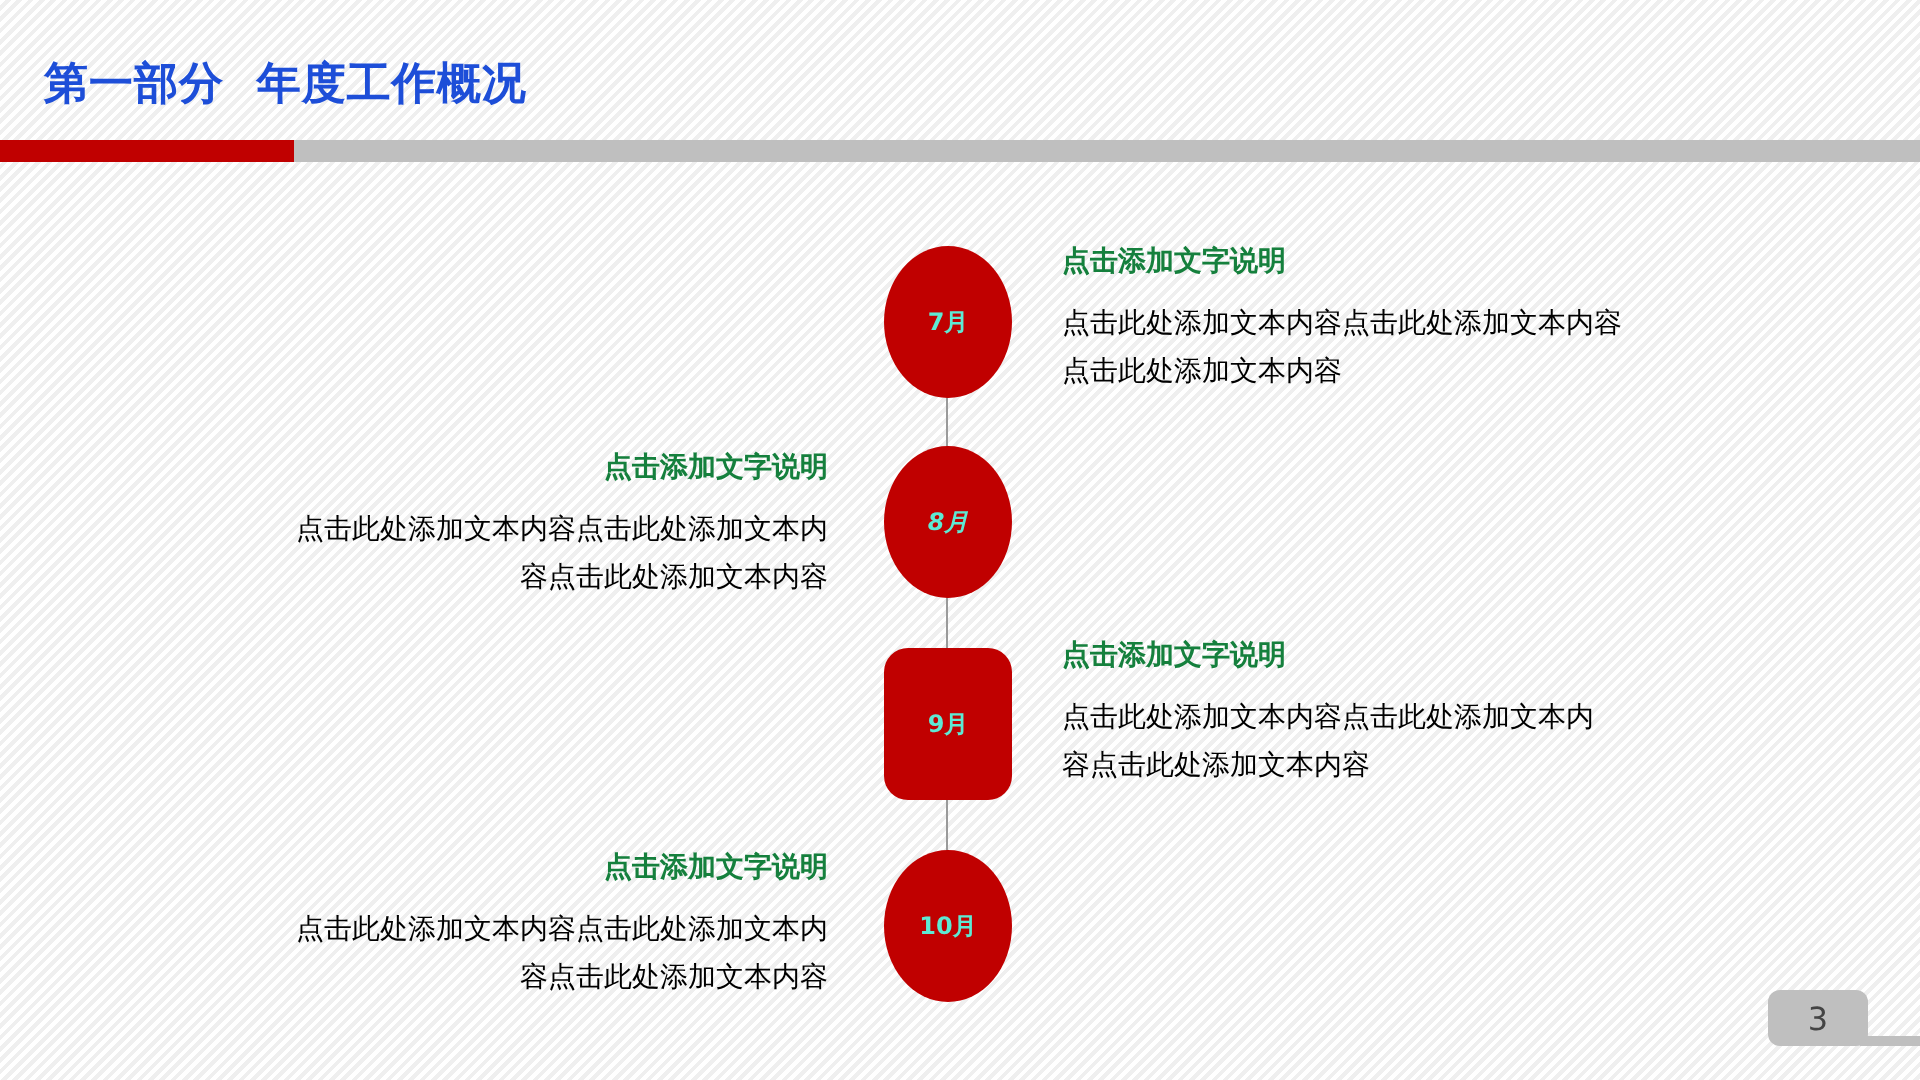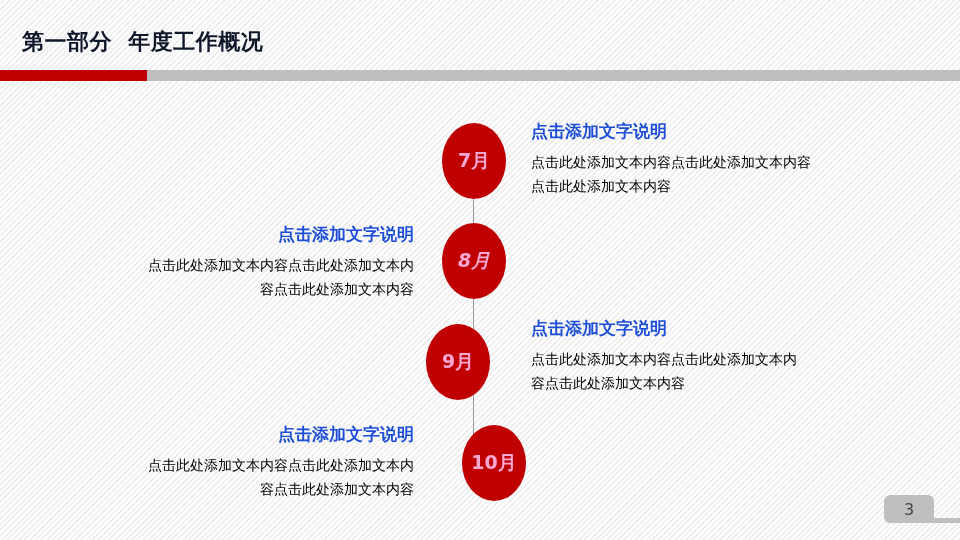--- a/index.html
+++ b/index.html
@@ -3,53 +3,53 @@
 <meta charset="utf-8">
 <style>
   html, body { margin:0; padding:0; }
   body {
     width:960px; height:540px; overflow:hidden; position:relative;
     font-family:"DejaVu Sans", "Liberation Sans", sans-serif;
     background-color:#f4f4f4;
     background-image: repeating-linear-gradient(135deg, #ffffff 0px, #ffffff 2px, #efefef 2px, #efefef 4px);
   }
   .title {
-    position:absolute; left:22px; top:27px; font-size:22px; font-weight:bold; color:#0f172a;
+    position:absolute; left:22px; top:27px; font-size:22px; font-weight:bold; color:#1d4ed8;
     letter-spacing:0.5px; white-space:pre;
   }
   .bar-gray { position:absolute; left:0; top:70px; width:960px; height:11px; background:#bfbfbf; }
   .bar-red { position:absolute; left:0; top:70px; width:147px; height:11px; background:#c00000; }
   .vline { position:absolute; left:473px; top:150px; width:1px; height:310px; background:#9a9a9a; }
   .circle {
     position:absolute; width:64px; height:76px; border-radius:50%; background:#c00000;
-    color:#f9a8d4; font-weight:bold; font-size:19px; display:flex; align-items:center; justify-content:center;
+    color:#5eead4; font-weight:bold; font-size:12px; display:flex; align-items:center; justify-content:center;
   }
   .item { position:absolute; width:290px; }
   .item.left { text-align:right; }
-  .item .head { color:#1d4ed8; font-weight:bold; font-size:17px; line-height:22px; margin-bottom:8px; }
+  .item .head { color:#15803d; font-weight:bold; font-size:14px; line-height:22px; margin-bottom:8px; }
   .item .desc { color:#000000; font-size:14px; line-height:24px; }
   .page-line { position:absolute; left:930px; top:518px; width:30px; height:5px; background:#bfbfbf; }
   .page-num {
     position:absolute; left:884px; top:495px; width:50px; height:28px; background:#bfbfbf;
     border-radius:6px; color:#444; font-size:16px; display:flex; align-items:center; justify-content:center;
   }
 </style>
 </head>
 <body>
 
 <div class="title">第一部分  年度工作概况</div>
 <div class="bar-gray"></div>
 <div class="bar-red"></div>
 
 <div class="vline"></div>
 
 <div class="circle" style="left:442px; top:123px;">7月</div>
 <div class="circle" style="left:442px; top:223px;font-style:italic;">8月</div>
-<div class="circle" style="left:426px; top:324px;">9月</div>
-<div class="circle" style="left:462px; top:425px;">10月</div>
+<div class="circle" style="left:442px; top:324px;border-radius:12px;">9月</div>
+<div class="circle" style="left:442px; top:425px;">10月</div>
 
 <div class="item right" style="left:531px; top:120px; width:282px;">
   <div class="head">点击添加文字说明</div>
   <div class="desc">点击此处添加文本内容点击此处添加文本内容点击此处添加文本内容</div>
 </div>
 
 <div class="item left" style="left:138px; top:223px; width:276px;">
   <div class="head">点击添加文字说明</div>
   <div class="desc">点击此处添加文本内容点击此处添加文本内容点击此处添加文本内容</div>
 </div>

